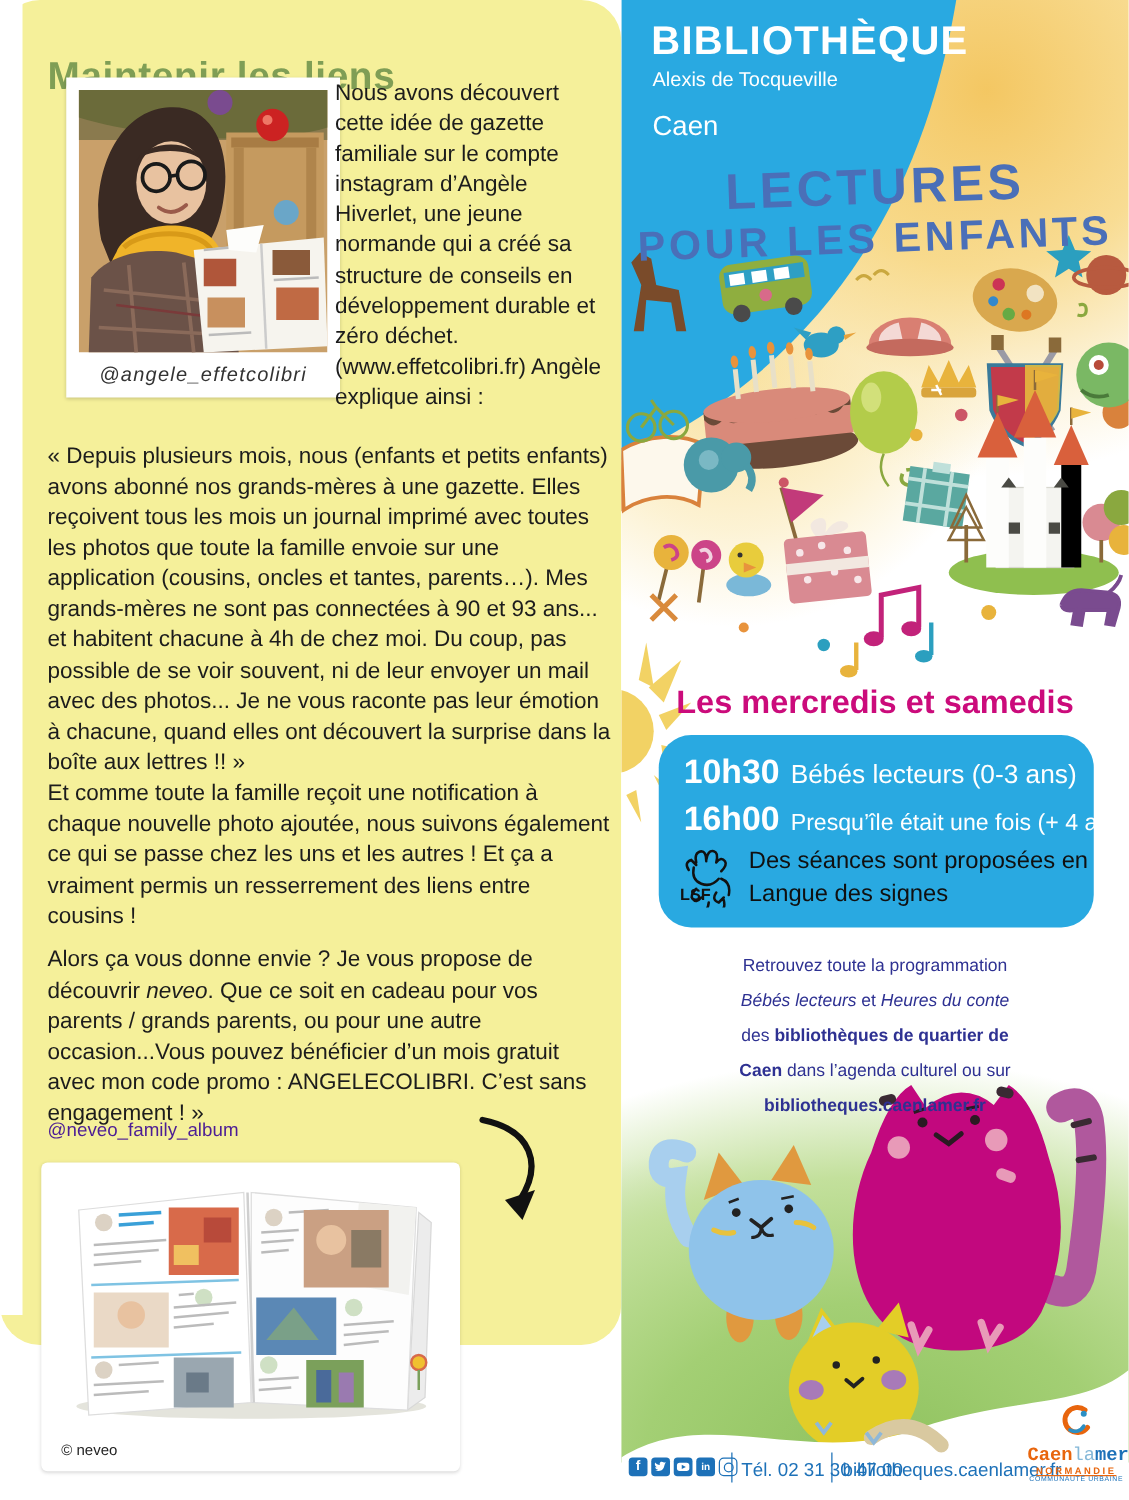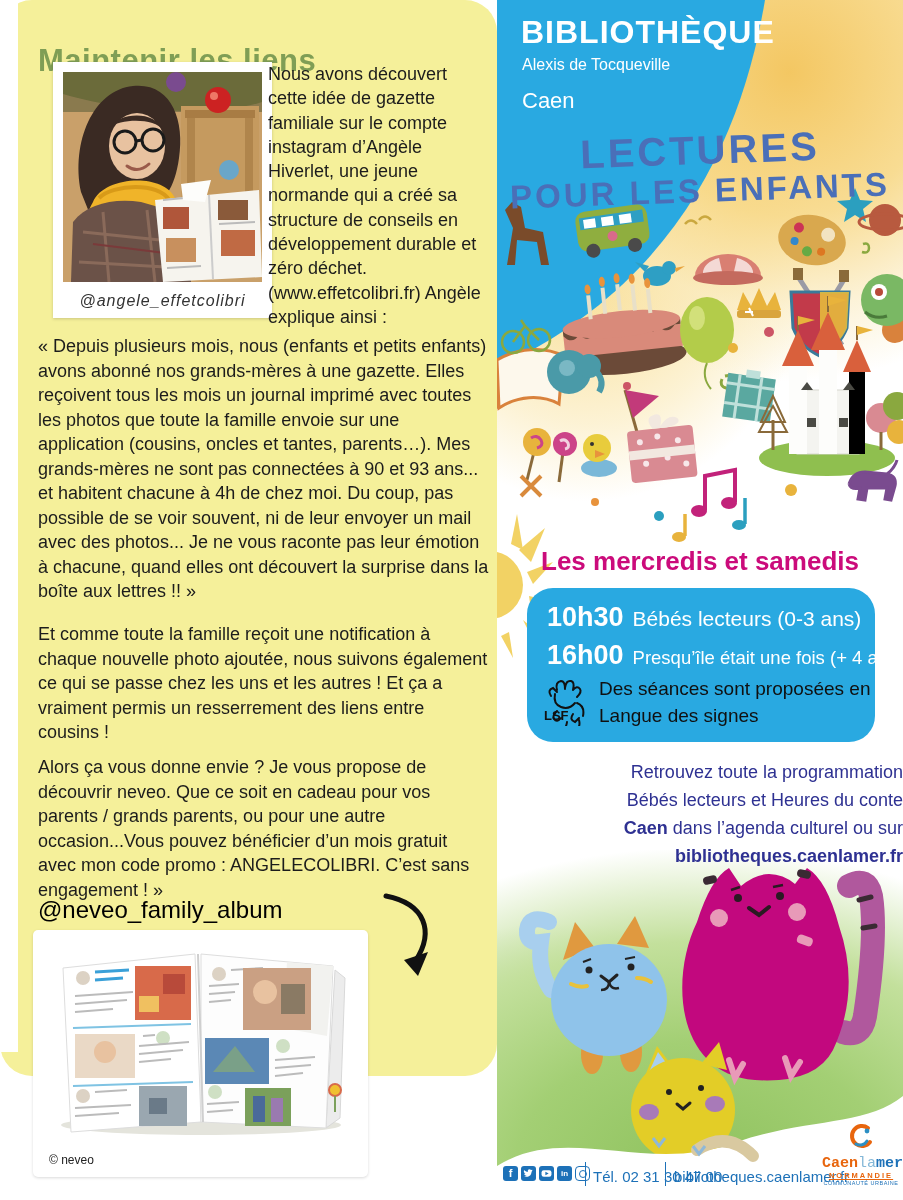--- a/index.html
+++ b/index.html
@@ -10,22 +10,22 @@
   .margin-strip{position:absolute;left:0;top:0;width:18px;height:1052px;background:#ffffff;}
   .article-title{position:absolute;left:38px;top:22px;font-size:31px;font-weight:bold;
        color:#7f9e55;letter-spacing:.5px;}
   .polaroid{position:absolute;left:38px;top:62px;width:219px;height:256px;background:#ffffff;
        box-shadow:0 1px 3px rgba(0,0,0,.18);margin-left:15px;}
   .polaroid svg{position:absolute;left:10px;top:10px;}
   .polaroid-caption{position:absolute;left:0;bottom:8px;width:100%;text-align:center;
        font-size:16px;color:#333;letter-spacing:1px;font-style:italic;}
   .intro{position:absolute;left:268px;top:62px;width:222px;font-size:18px;line-height:24.3px;color:#1c1c1c;}
   .p{position:absolute;left:38px;width:452px;font-size:18px;line-height:24.5px;color:#1c1c1c;}
-  .p2{top:334px;} .p3{top:622px;} .p4{top:755px;}
-  .handle{position:absolute;left:38px;top:896px;font-size:24px;color:#000000;}
+  .p2{top:352px;} .p3{top:622px;} .p4{top:755px;}
+  .handle{position:absolute;left:38px;top:896px;font-size:15px;color:#4c1d95;}
   .arrow-wrap{position:absolute;left:378px;top:890px;}
   .gazette-card{position:absolute;left:33px;top:930px;width:335px;height:247px;background:#ffffff;
        border-radius:5px;box-shadow:0 1px 3px rgba(0,0,0,.15);}
   .gazette-card svg{position:absolute;left:10px;top:10px;}
   .credit{position:absolute;left:16px;bottom:10px;font-size:12px;color:#222;}
   
   .poster{position:absolute;left:497px;top:0;width:406px;height:1200px;background:#ffffff;overflow:hidden;}
   .wc-top{position:absolute;left:0;top:0;width:406px;height:600px;
     background:
       radial-gradient(90% 60% at 72% 12%, rgba(243,196,90,.95) 0%, rgba(247,214,128,.85) 40%, rgba(250,233,185,.55) 66%, rgba(255,255,255,0) 86%),
@@ -47,23 +47,23 @@
   .sched-box{position:absolute;left:30px;top:588px;width:348px;height:154px;background:#29a9e1;
        border-radius:26px;z-index:3;}
   .sched-line{position:absolute;left:20px;display:flex;align-items:baseline;white-space:nowrap;}
   .sl1{top:14px;justify-content:space-between;} .sl2{top:52px;}
   .time{font-size:27px;font-weight:bold;color:#fff;margin-right:9px;}
   .slabel{font-size:21px;color:#fff;}
   .sl2 .slabel{font-size:18.5px;}
   .lsf-icon{position:absolute;left:16px;top:86px;}
   .lsf-line{position:absolute;left:72px;font-size:19px;color:#101010;}
   .lsf1{top:90px;} .lsf2{top:117px;}
-  .program{position:absolute;left:0;top:758px;width:406px;text-align:right;color:#2e3192;
-       font-size:18px;line-height:28px;z-index:3;}
-  .bold{font-weight:bold;} .ital{}
+  .program{position:absolute;left:0;top:758px;width:406px;text-align:center;color:#2e3192;
+       font-size:14px;line-height:28px;z-index:3;}
+  .bold{font-weight:bold;} .ital{font-style:italic;}
   .illu,.cats,.white-curve{position:absolute;left:0;}
   .illu{top:180px;z-index:1;} .cats{top:860px;z-index:2;} .white-curve{top:1080px;z-index:3;}
   .sun{position:absolute;left:0;top:510px;z-index:2;}
   
   .poster-footer{position:absolute;left:0;top:1160px;width:406px;height:40px;z-index:4;}
   .social-row{position:absolute;left:6px;top:6px;display:flex;gap:3px;}
   .sicon{width:15px;height:15px;border-radius:3px;background:#1d71b8;color:#fff;font-size:11px;
        font-weight:bold;display:flex;align-items:center;justify-content:center;line-height:1;}
   .sicon.outline{background:#fff;border:1.6px solid #1d71b8;box-sizing:border-box;border-radius:4px;position:relative;}
   .sicon.outline .lens{width:6px;height:6px;border:1.4px solid #1d71b8;border-radius:50%;}
@@ -406,20 +406,21 @@
       </g>
       <text x="1" y="46" font-family="Liberation Sans, sans-serif" font-size="13" font-weight="bold" fill="#111">LSF</text>
     </svg>
     <div class="lsf-line lsf1">Des séances sont proposées en</div>
     <div class="lsf-line lsf2">Langue des signes</div>
   </div>
 
   <div class="program">
     <div>Retrouvez toute la programmation</div>
     <div><span class="ital">Bébés lecteurs</span><span> et </span><span class="ital">Heures du conte</span></div>
+    <div><span>des </span><span class="bold">bibliothèques de quartier de</span></div>
     <div><span class="bold">Caen</span><span> dans l’agenda culturel ou sur</span></div>
     <div class="bold">bibliotheques.caenlamer.fr</div>
   </div>
 
   <div class="wc-green"></div>
 
   <svg class="cats" width="406" height="320" viewBox="0 0 406 320">
     <g>
       <path d="M52,62 q-20,-8 -22,8 q-1,14 14,12 q-4,28 10,48" stroke="#a8cfee" stroke-width="16" fill="none" stroke-linecap="round"></path>
       <polygon points="66,100 78,62 98,88" fill="#e0993f"></polygon>

